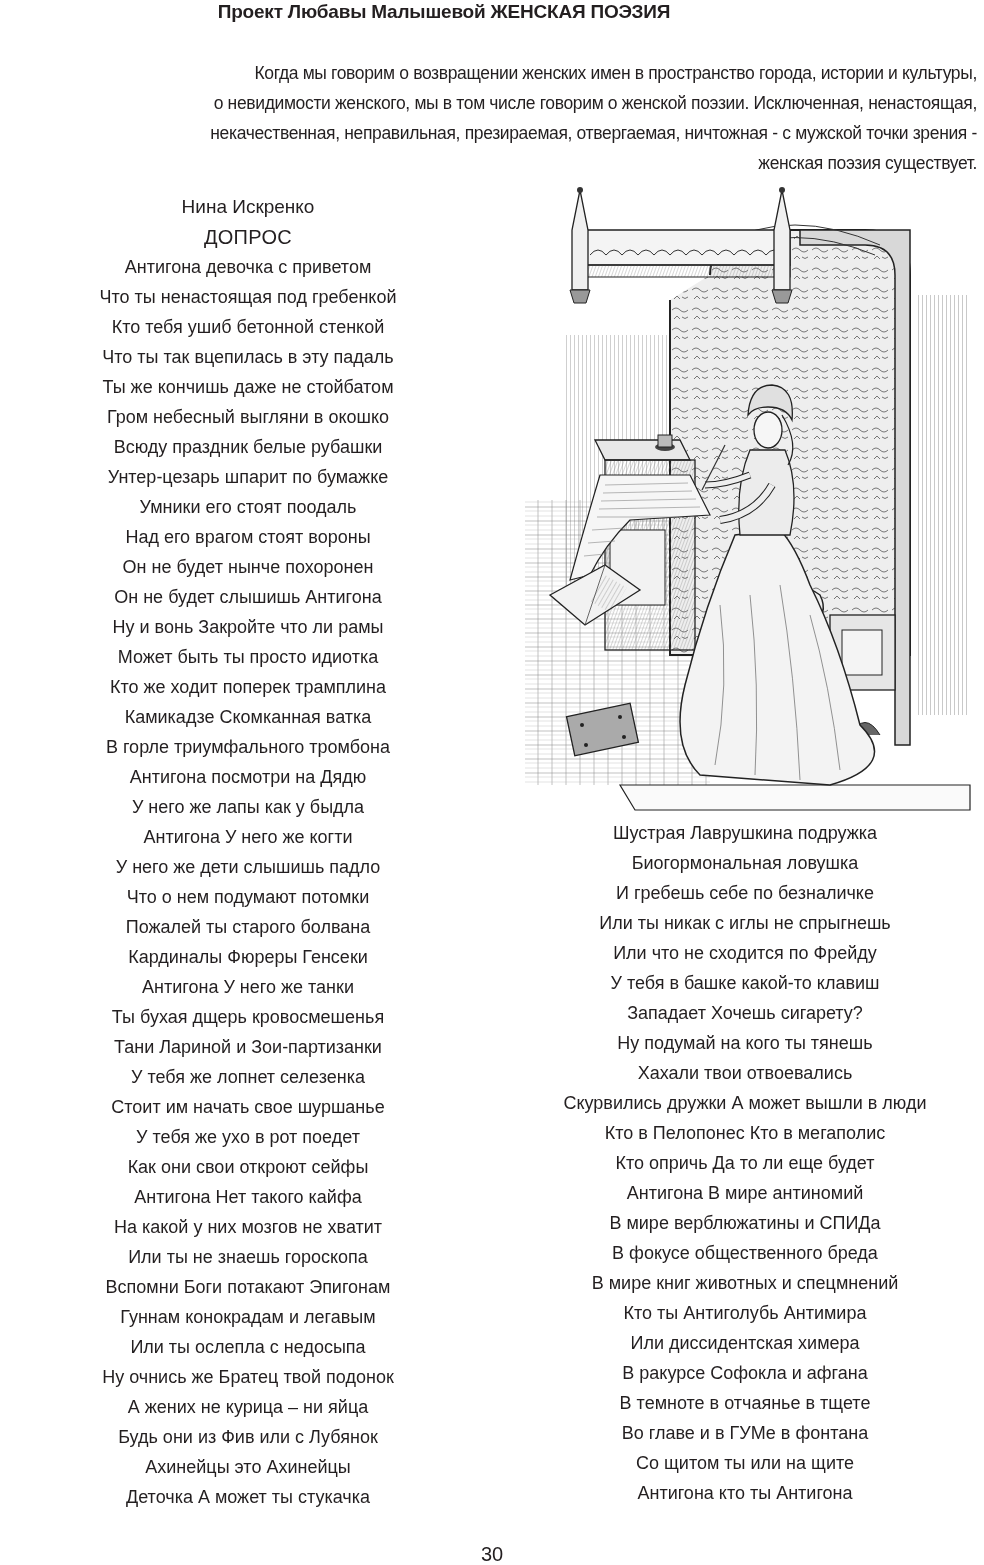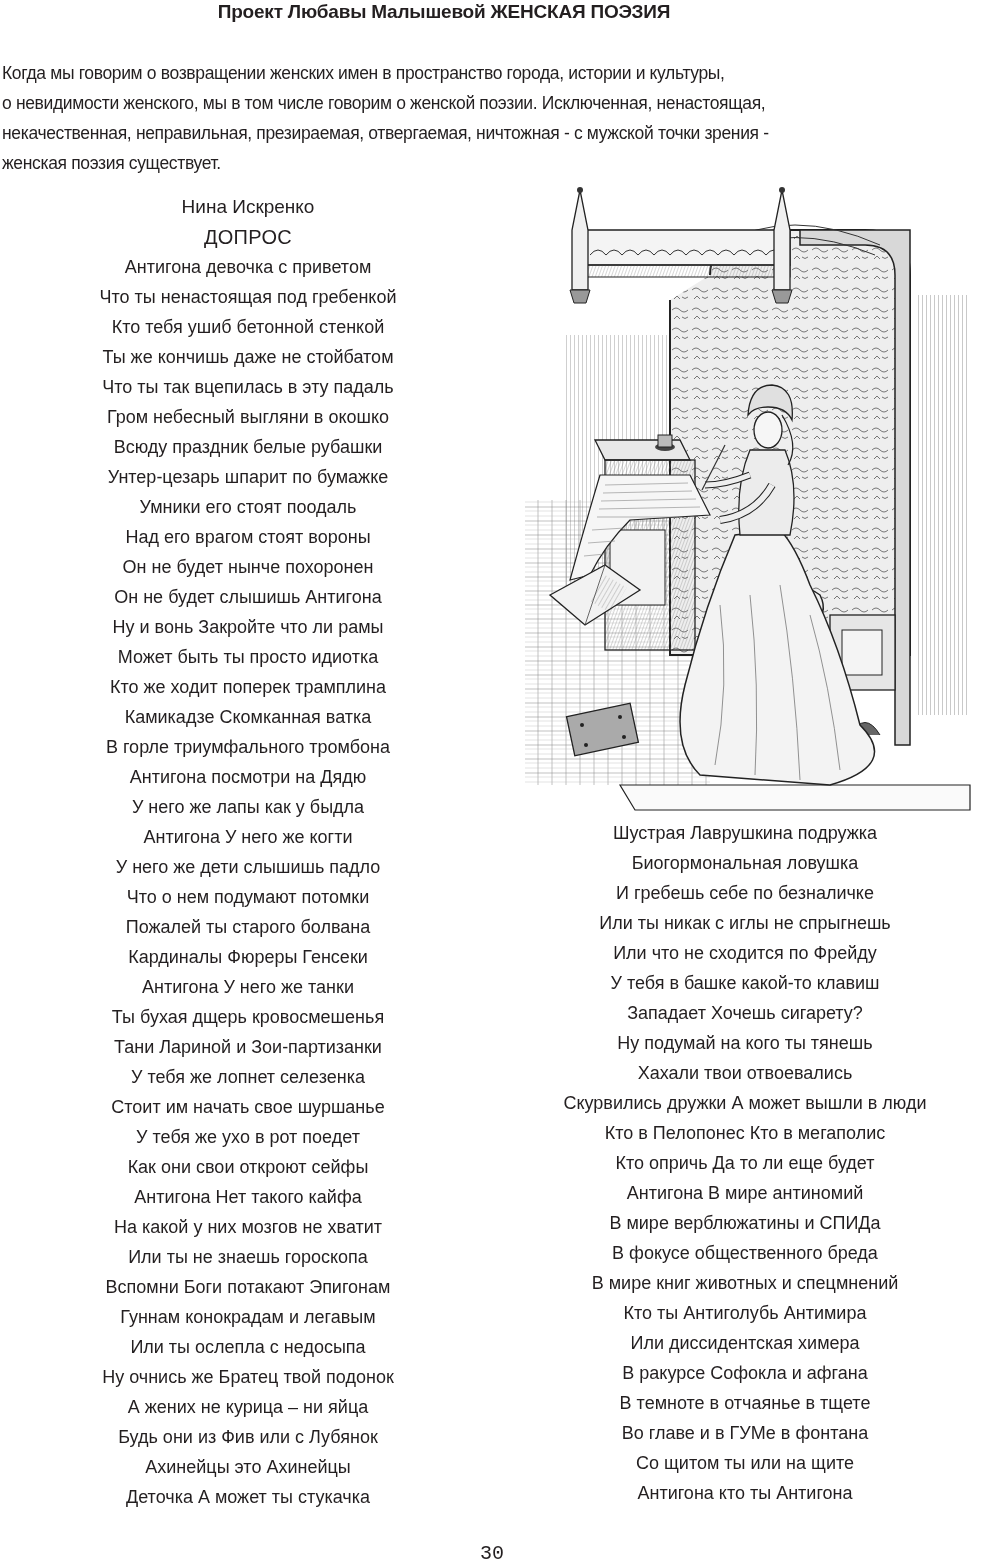--- a/index.html
+++ b/index.html
@@ -8,35 +8,35 @@
     font-family: "Liberation Sans", sans-serif; color: #231f20;
   }
   .page-title {
     position: absolute; top: 0; left: 0; width: 888px; text-align: center;
     font-weight: bold; font-size: 19px; line-height: 24px; letter-spacing: -0.2px;
   }
   .intro {
     position: absolute; top: 58px; left: 2px; width: 975px;
     font-size: 17.5px; line-height: 30px; letter-spacing: -0.35px;
   }
-  .intro-line { display: block; white-space: nowrap; }
+  .intro-line { display: block; white-space: nowrap; text-align: right; }
   .poem-col {
     position: absolute; text-align: center; font-size: 18px; line-height: 30px;
   }
   .col-left { top: 192px; left: 48px; width: 400px; }
   .col-right { top: 818px; left: 525px; width: 440px; }
   .poem-author { font-weight: normal; font-size: 19px; display: block; }
   .poem-title { font-size: 20px; display: block; letter-spacing: 0.3px; }
   .poem-line { display: block; white-space: nowrap; }
   .illustration {
     position: absolute; top: 185px; left: 510px; width: 465px; height: 630px;
   }
   .page-number {
     position: absolute; top: 1542px; left: 0; width: 984px; text-align: center;
-    font-size: 20px; line-height: 24px; font-family: Liberation Mono, monospace;
+    font-size: 20px; line-height: 24px;
   }
 </style>
 </head>
 <body>
 
 <div class="page-title">Проект Любавы Малышевой ЖЕНСКАЯ ПОЭЗИЯ</div>
 
 <div class="intro">
   <span class="intro-line">Когда мы говорим о возвращении женских имен в пространство города, истории и культуры,</span>
   <span class="intro-line">о невидимости женского, мы в том числе говорим о женской поэзии. Исключенная, ненастоящая,</span>
@@ -44,22 +44,22 @@
   <span class="intro-line">женская поэзия существует.</span>
 </div>
 
 <div class="poem-col col-left">
   <span class="poem-author">Нина Искренко</span>
   <span class="poem-title">ДОПРОС</span>
   <div id="left-lines">
       <span class="poem-line">Антигона девочка с приветом</span>
       <span class="poem-line">Что ты ненастоящая под гребенкой</span>
       <span class="poem-line">Кто тебя ушиб бетонной стенкой</span>
+      <span class="poem-line">Что ты так вцепилась в эту падаль</span>
       <span class="poem-line">Ты же кончишь даже не стойбатом</span>
-      <span class="poem-line">Что ты так вцепилась в эту падаль</span>
       <span class="poem-line">Гром небесный выгляни в окошко</span>
       <span class="poem-line">Всюду праздник белые рубашки</span>
       <span class="poem-line">Унтер-цезарь шпарит по бумажке</span>
       <span class="poem-line">Умники его стоят поодаль</span>
       <span class="poem-line">Над его врагом стоят вороны</span>
       <span class="poem-line">Он не будет нынче похоронен</span>
       <span class="poem-line">Он не будет слышишь Антигона</span>
       <span class="poem-line">Ну и вонь Закройте что ли рамы</span>
       <span class="poem-line">Может быть ты просто идиотка</span>
       <span class="poem-line">Кто же ходит поперек трамплина</span>

